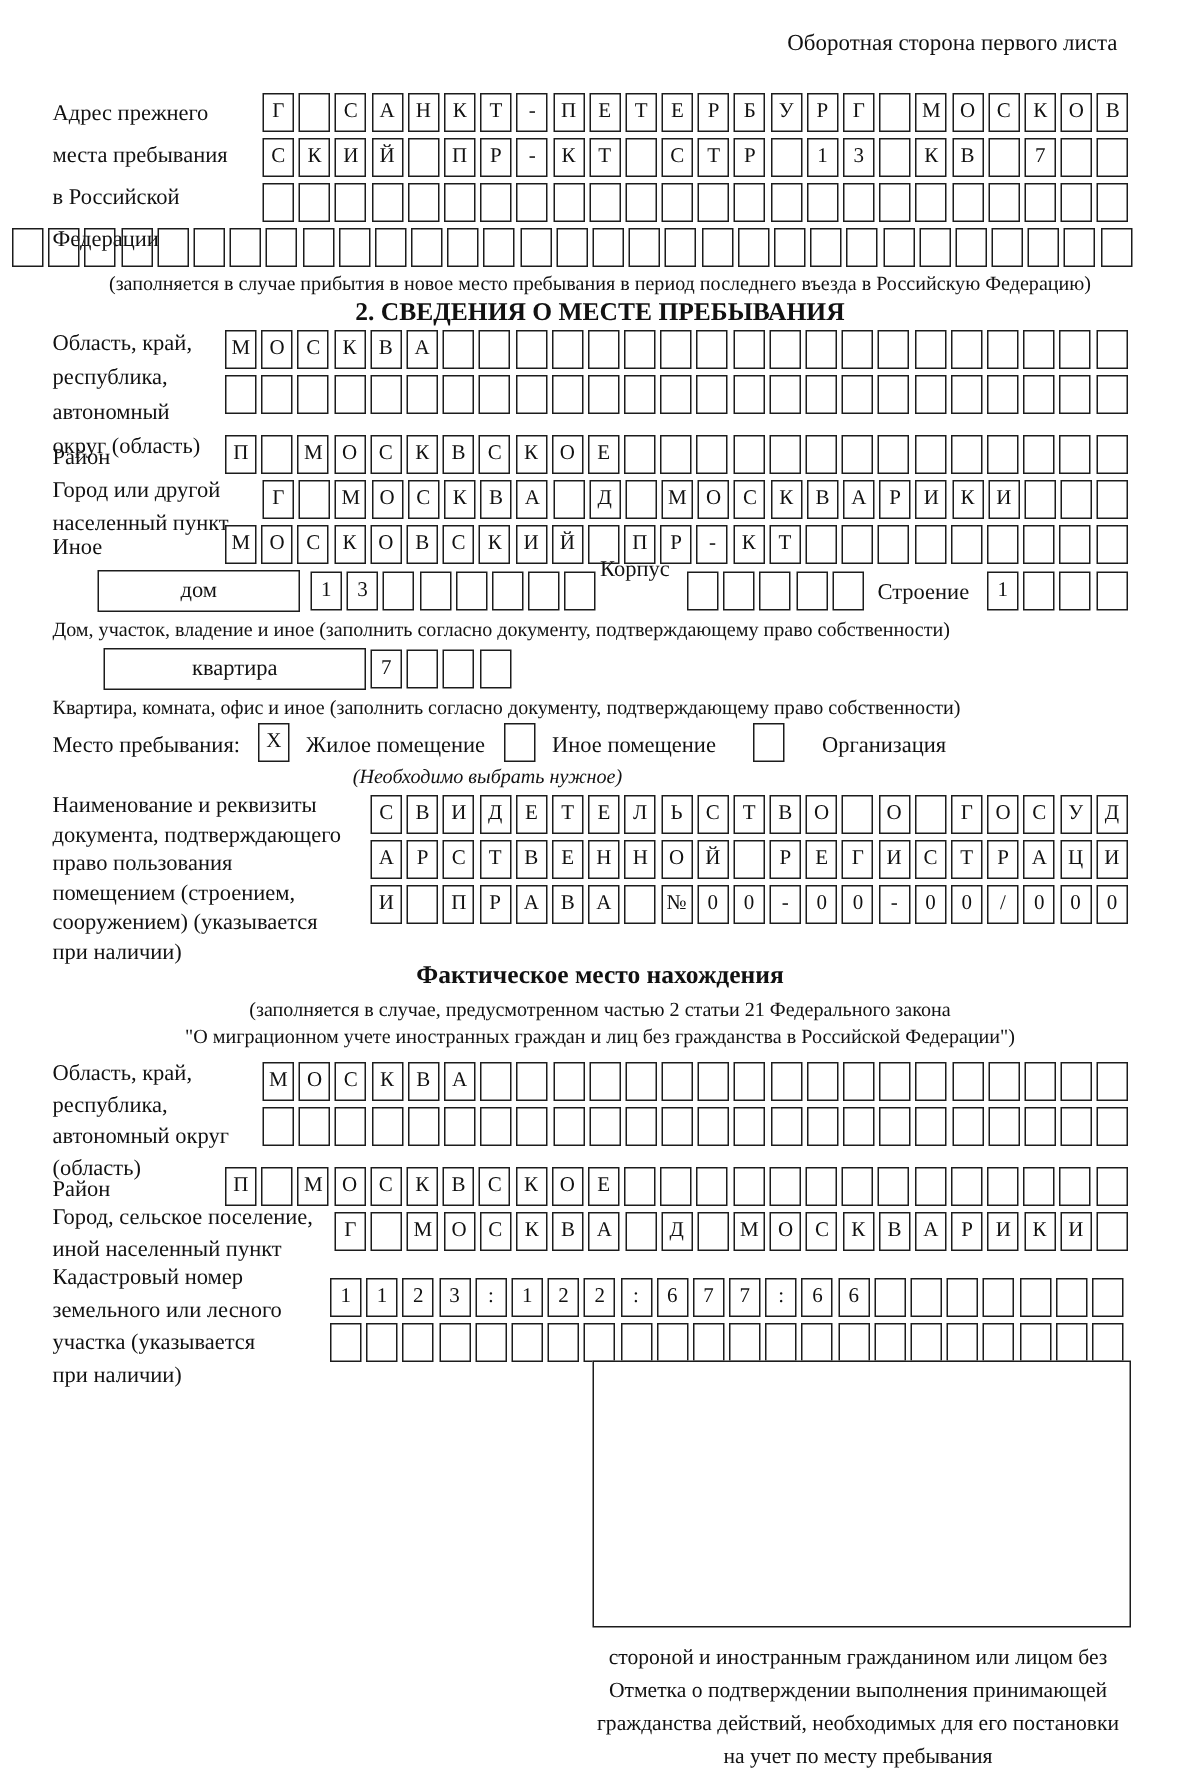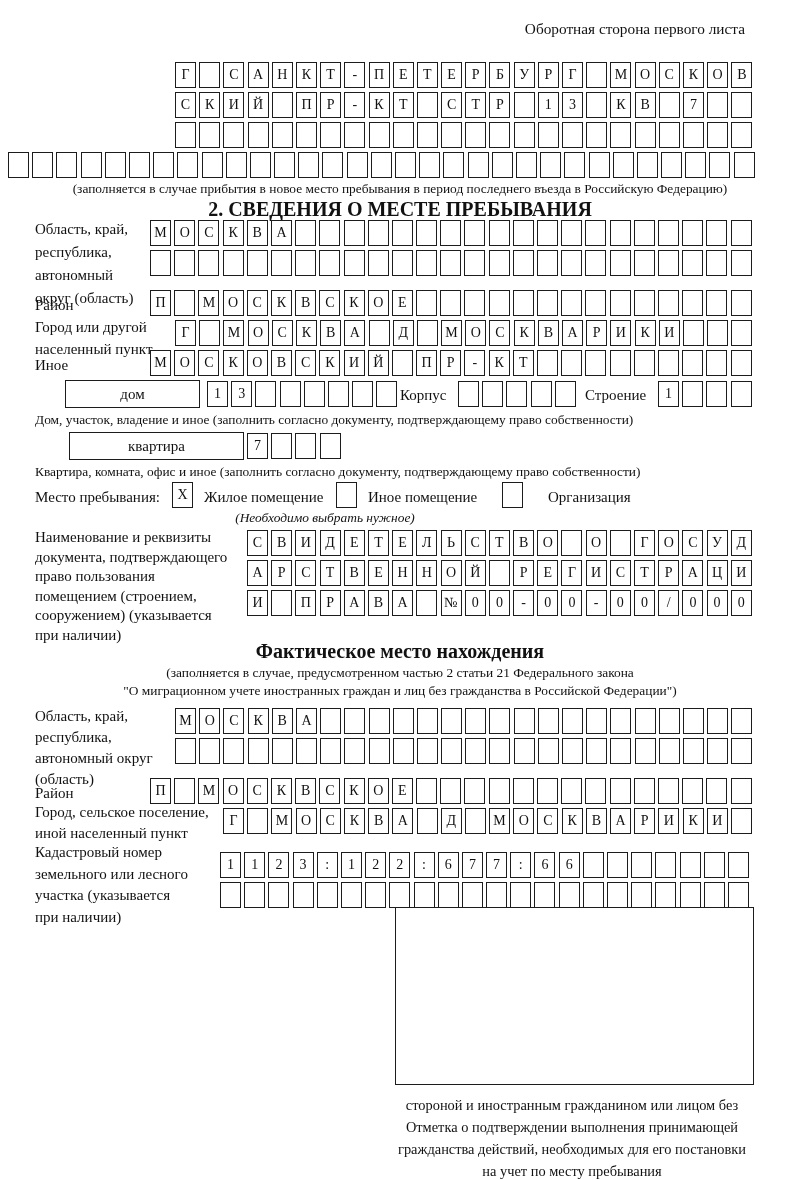--- a/index.html
+++ b/index.html
@@ -1,39 +1,45 @@
 <!DOCTYPE html>
 <html><head>
 <meta charset="utf-8">
 <style>
   html,body{margin:0;padding:0;background:#fff;}
   #page{position:relative;width:800px;height:1180px;background:#fff;color:#111;
         font-family:"Liberation Serif",serif;overflow:hidden;}
   .lbl{position:absolute;font-size:15px;line-height:23px;white-space:nowrap;}
   .note{position:absolute;font-size:13.4px;white-space:nowrap;}
   .center{left:0;width:800px;text-align:center;white-space:normal;}
-  .title{position:absolute;left:0;width:800px;text-align:center;font-weight:bold;font-size:20px;}
+  .title{position:absolute;left:0;width:800px;text-align:center;font-weight:bold;font-size:17px;}
   .cellrow{position:absolute;display:flex;gap:3.2px;}
   .cell{box-sizing:border-box;width:21px;height:26px;border:1.7px solid #1c1c1c;
         display:flex;align-items:center;justify-content:center;
         font-size:14px;font-family:"Liberation Serif",serif;}
   .labelbox{position:absolute;box-sizing:border-box;height:28px;border:1.7px solid #1c1c1c;
         display:flex;align-items:center;justify-content:center;font-size:15px;}
   .stampbox{position:absolute;border:1.8px solid #1c1c1c;background:#fff;}
   .lines div{white-space:nowrap;}
   .caption{position:absolute;font-size:14.4px;line-height:22px;text-align:center;}
   .hdr{position:absolute;font-size:15.3px;}
 </style>
 </head>
 <body>
 
 <div id="page">
 
   <div class="hdr" style="left:400px;top:20px;width:345px;text-align:right;">Оборотная сторона первого листа</div>
 
+  <div class="lbl lines" style="left:35px;top:62px;line-height:28px;">
+      <div>Адрес прежнего</div>
+      <div>места пребывания</div>
+      <div>в Российской</div>
+      <div>Федерации</div>
+    </div>
   <div class="cellrow" style="left:175px;top:62px;">
       <span class="cell">Г</span>
       <span class="cell"></span>
       <span class="cell">С</span>
       <span class="cell">А</span>
       <span class="cell">Н</span>
       <span class="cell">К</span>
       <span class="cell">Т</span>
       <span class="cell">-</span>
       <span class="cell">П</span>
@@ -296,21 +302,21 @@
   <div class="cellrow" style="left:207px;top:381px;">
       <span class="cell">1</span>
       <span class="cell">3</span>
       <span class="cell"></span>
       <span class="cell"></span>
       <span class="cell"></span>
       <span class="cell"></span>
       <span class="cell"></span>
       <span class="cell"></span>
     </div>
-  <div class="lbl" style="left:400px;top:384px;">Корпус</div>
+  <div class="lbl" style="left:400px;top:369px;">Корпус</div>
   <div class="cellrow" style="left:458px;top:381px;">
       <span class="cell"></span>
       <span class="cell"></span>
       <span class="cell"></span>
       <span class="cell"></span>
       <span class="cell"></span>
     </div>
   <div class="lbl" style="left:585px;top:384px;">Строение</div>
   <div class="cellrow" style="left:658px;top:381px;">
       <span class="cell">1</span>

